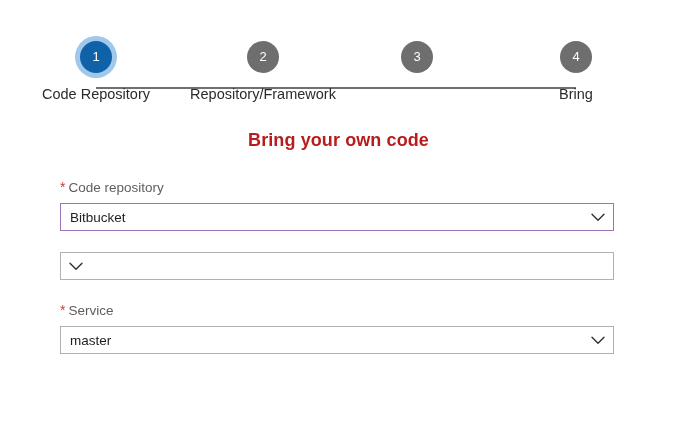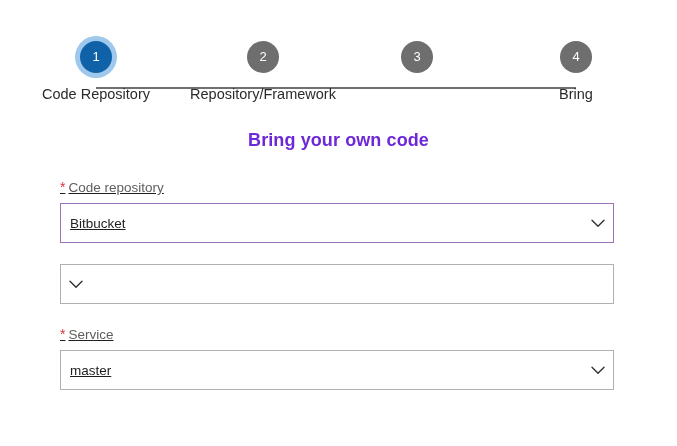--- a/index.html
+++ b/index.html
@@ -66,49 +66,48 @@
 
   
   .page-heading {
     position: absolute;
     left: 0;
     top: 130px;
     width: 677px;
     text-align: center;
     font-size: 18px;
     font-weight: bold;
-    color: #6d28d9;
+    color: #b91c1c;
     letter-spacing: 0.1px;
   }
 
   
   .form {
     position: absolute;
     left: 60px;
     top: 178px;
     width: 554px;
   }
   .field {
     margin-bottom: 13px;
-    text-decoration: underline;
   }
   .field-label {
     font-size: 13.5px;
     color: #605e5c;
     margin-bottom: 6px;
     line-height: 18px;
   }
   .req-star {
     color: #d13438;
     font-size: 14px;
     margin-right: 3px;
   }
   .combo {
     position: relative;
-    height: 40px;
+    height: 28px;
     border: 1px solid #b3b0ad;
     background: #ffffff;
     box-sizing: border-box;
     display: flex;
     align-items: center;
   }
   .combo.focused {
     border-color: #9a74b5;
   }
   .combo-value {

